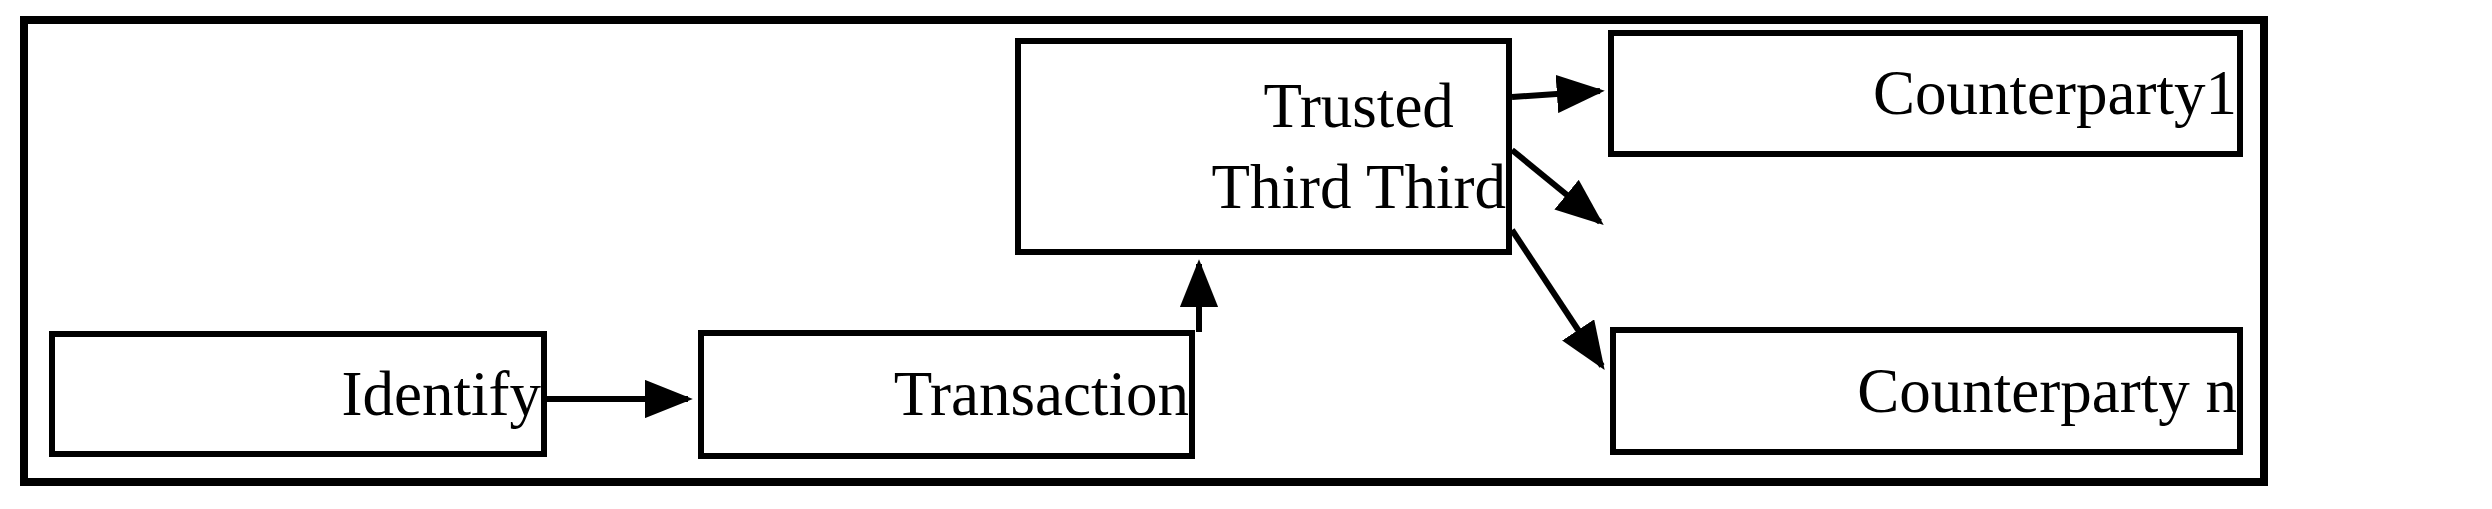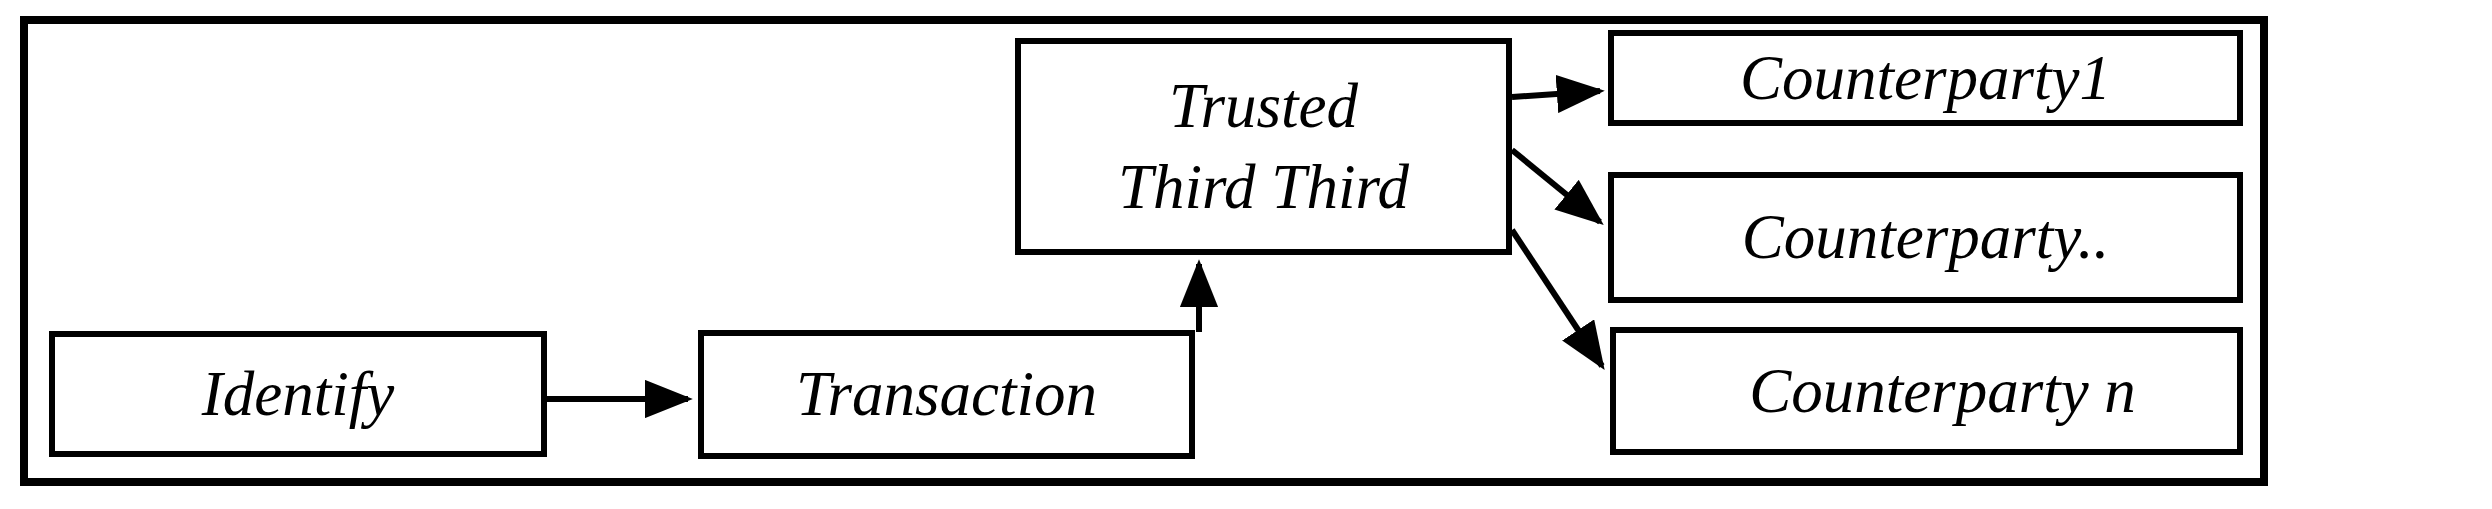--- a/index.html
+++ b/index.html
@@ -26,31 +26,30 @@
     box-sizing: border-box;
     background: #ffffff;
   }
   .node {
     position: absolute;
     border: 6px solid #000000;
     box-sizing: border-box;
     background: #ffffff;
     display: flex;
     align-items: center;
-    justify-content: center;
+    justify-content: flex-end;
     text-align: center;
     font-size: 63px;
     line-height: 1.0;
     white-space: nowrap;
-    font-style: italic;
   }
   .node-identify    { left: 49px;   top: 331px; width: 498px; height: 126px; }
   .node-transaction { left: 698px;  top: 330px; width: 497px; height: 129px; }
   .node-ttp         { left: 1015px; top: 38px;  width: 497px; height: 217px; line-height: 1.28; }
-  .node-cp1         { left: 1608px; top: 30px;  width: 635px; height: 96px; }
+  .node-cp1         { left: 1608px; top: 30px;  width: 635px; height: 127px; }
   .node-cp2         { left: 1608px; top: 172px; width: 635px; height: 131px; }
   .node-cpn         { left: 1610px; top: 327px; width: 633px; height: 128px; padding-left: 32px; }
   .ttp-line { display: block; }
   .region-label {
     position: absolute;
     left: 2282px;
     top: 328px;
     font-size: 62px;
     line-height: 1.1;
     white-space: nowrap;
@@ -100,22 +99,19 @@
     <span>
       <span class="ttp-line">Trusted</span>
       <span class="ttp-line">Third Third</span>
     </span>
   </div>
 
   <div class="node node-cp1">
     <span>Counterparty1</span>
   </div>
 
-  <div class="node node-cp2">
-    <span>Counterparty..</span>
-  </div>
 
   <div class="node node-cpn">
     <span>Counterparty n</span>
   </div>
 
 
 </div>
 
 </body></html>

